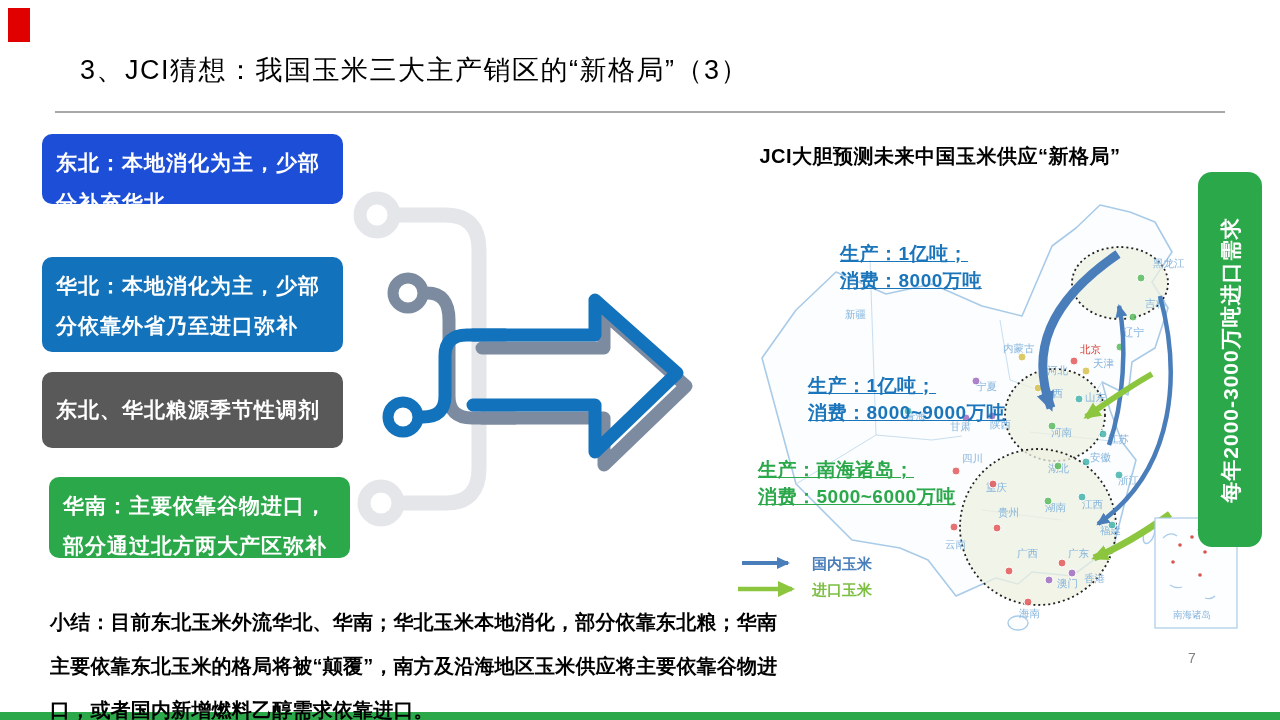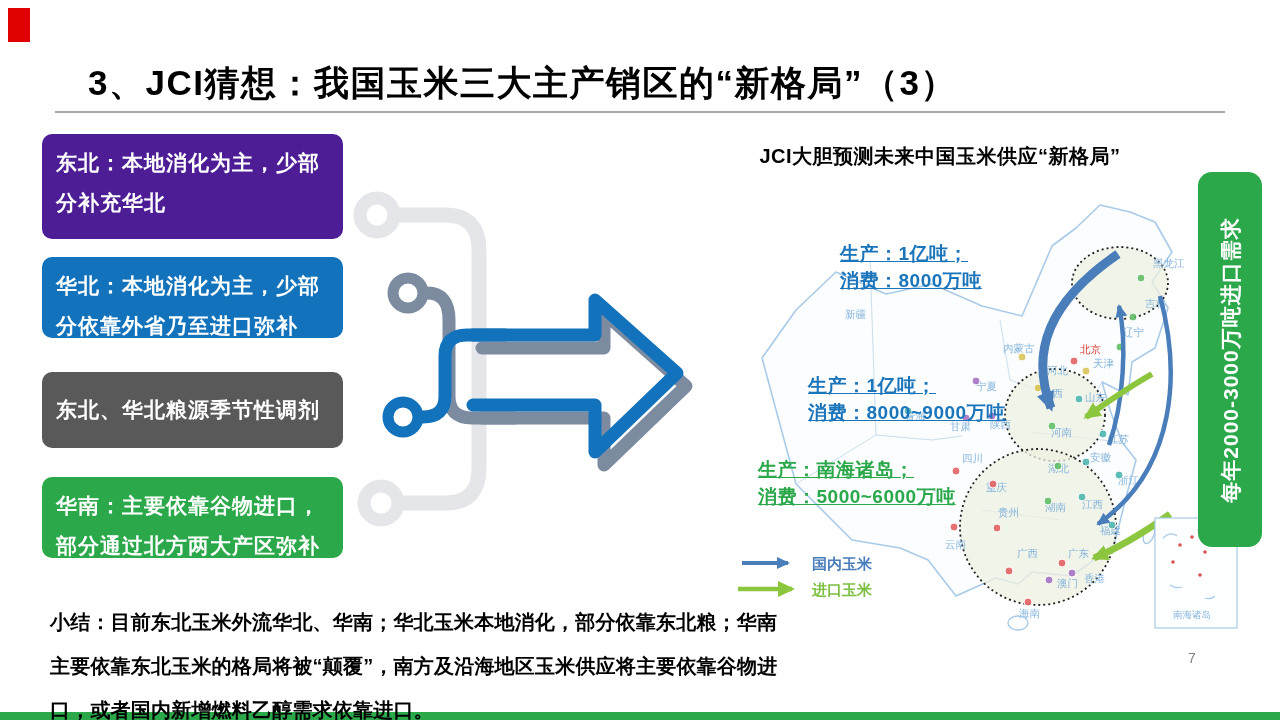--- a/index.html
+++ b/index.html
@@ -1,28 +1,28 @@
 <!DOCTYPE html>
 <html><head>
 <meta charset="utf-8">
 <style>
   html,body{margin:0;padding:0;background:#fff;}
   body{width:1280px;height:720px;overflow:hidden;font-family:"Liberation Sans","DejaVu Sans",sans-serif;}
   .slide{position:relative;width:1280px;height:720px;background:#fff;}
 
   .corner-red{position:absolute;left:8px;top:8px;width:22px;height:34px;background:#E00000;}
-  .title{position:absolute;left:80px;top:52px;margin:8px;font-size:35px;font-weight:bold;color:#000;letter-spacing:1.5px;white-space:nowrap;}
+  .title{position:absolute;left:80px;top:52px;margin:0;font-size:27px;font-weight:normal;color:#000;letter-spacing:1.5px;white-space:nowrap;}
   .title-rule{position:absolute;left:55px;top:111px;width:1170px;height:2px;background:#A8A8A8;}
 
   .box{position:absolute;left:42px;width:301px;box-sizing:border-box;padding:9px 14px;border-radius:10px;
        color:#fff;font-size:21px;font-weight:bold;line-height:40px;letter-spacing:1px;}
-  .b1{top:134px;height:105px;background:#4c1d95;}
-  .b2{top:257px;height:81px;background:#1272BB;}
+  .b1{top:134px;height:70px;background:#1d4ed8;}
+  .b2{top:257px;height:95px;background:#1272BB;}
   .b3{top:372px;height:76px;background:#595959;display:flex;align-items:center;}
-  .b4{top:477px;height:81px;background:#2BA84A;}
+  .b4{top:477px;height:81px;background:#2BA84A;margin-left:7px;}
 
   .deco{position:absolute;left:345px;top:170px;z-index:1;}
 
   .map-heading{position:absolute;left:700px;top:143px;width:480px;text-align:center;
                font-size:20px;font-weight:bold;color:#000000;letter-spacing:0.5px;z-index:4;}
   .map{position:absolute;left:700px;top:190px;z-index:2;}
   .prov{font-size:10.5px;}
   .legend-label{font-size:15px;font-weight:bold;}
   .inset-label{font-size:9.5px;}
 

